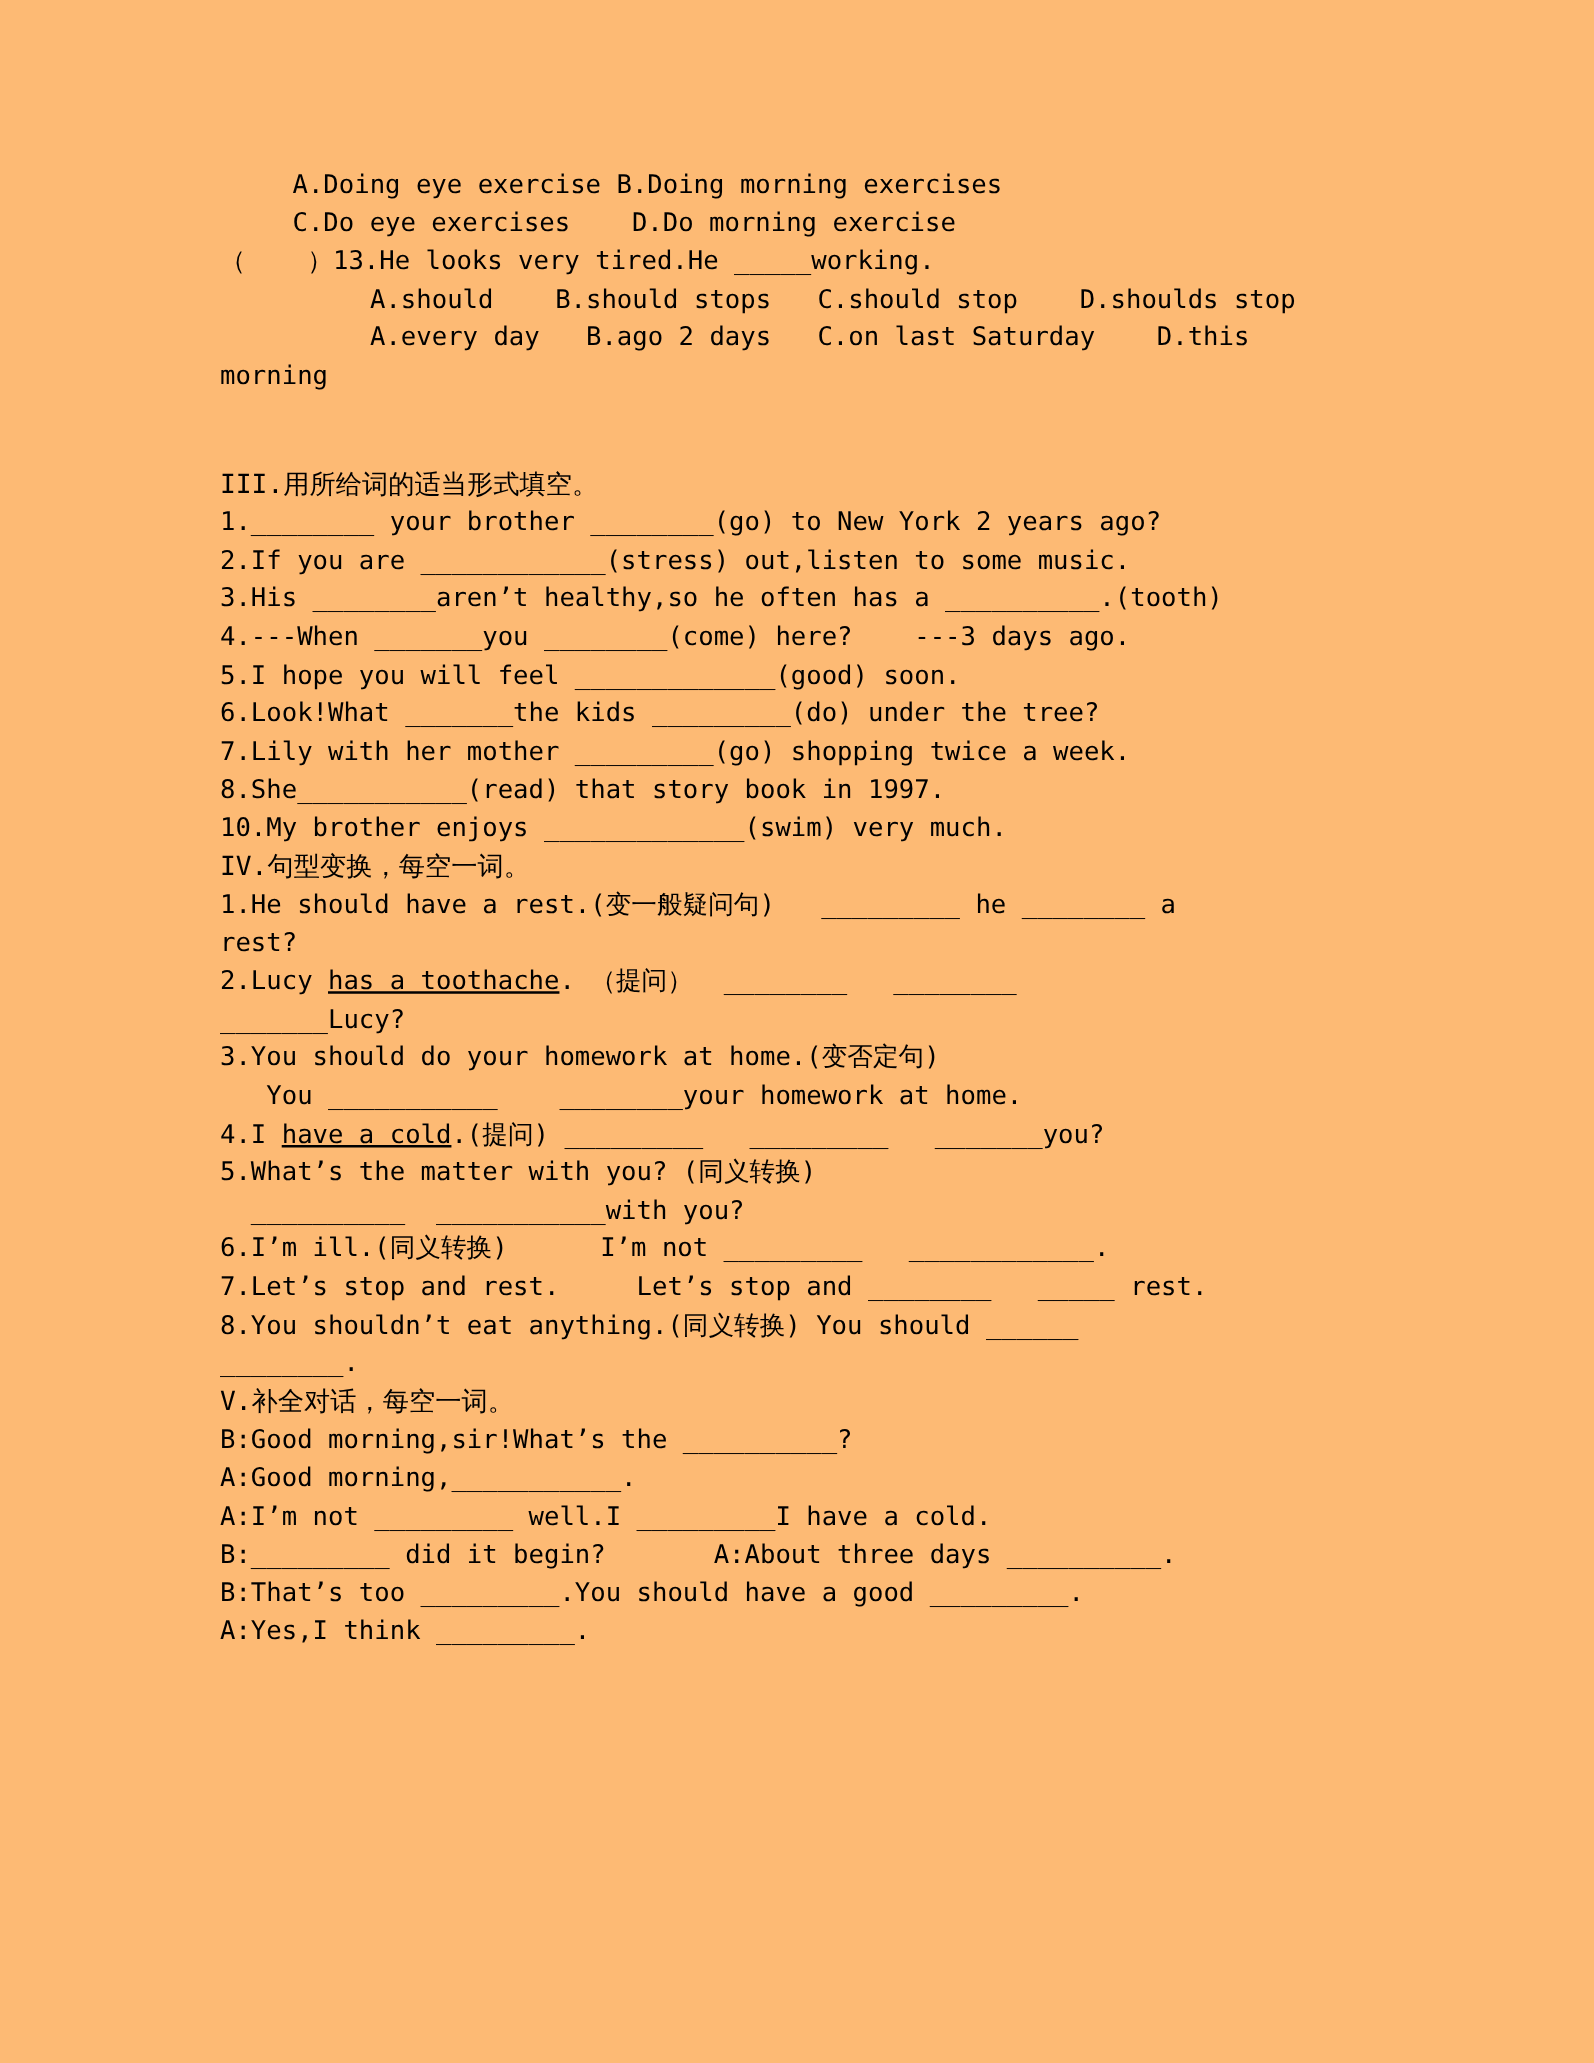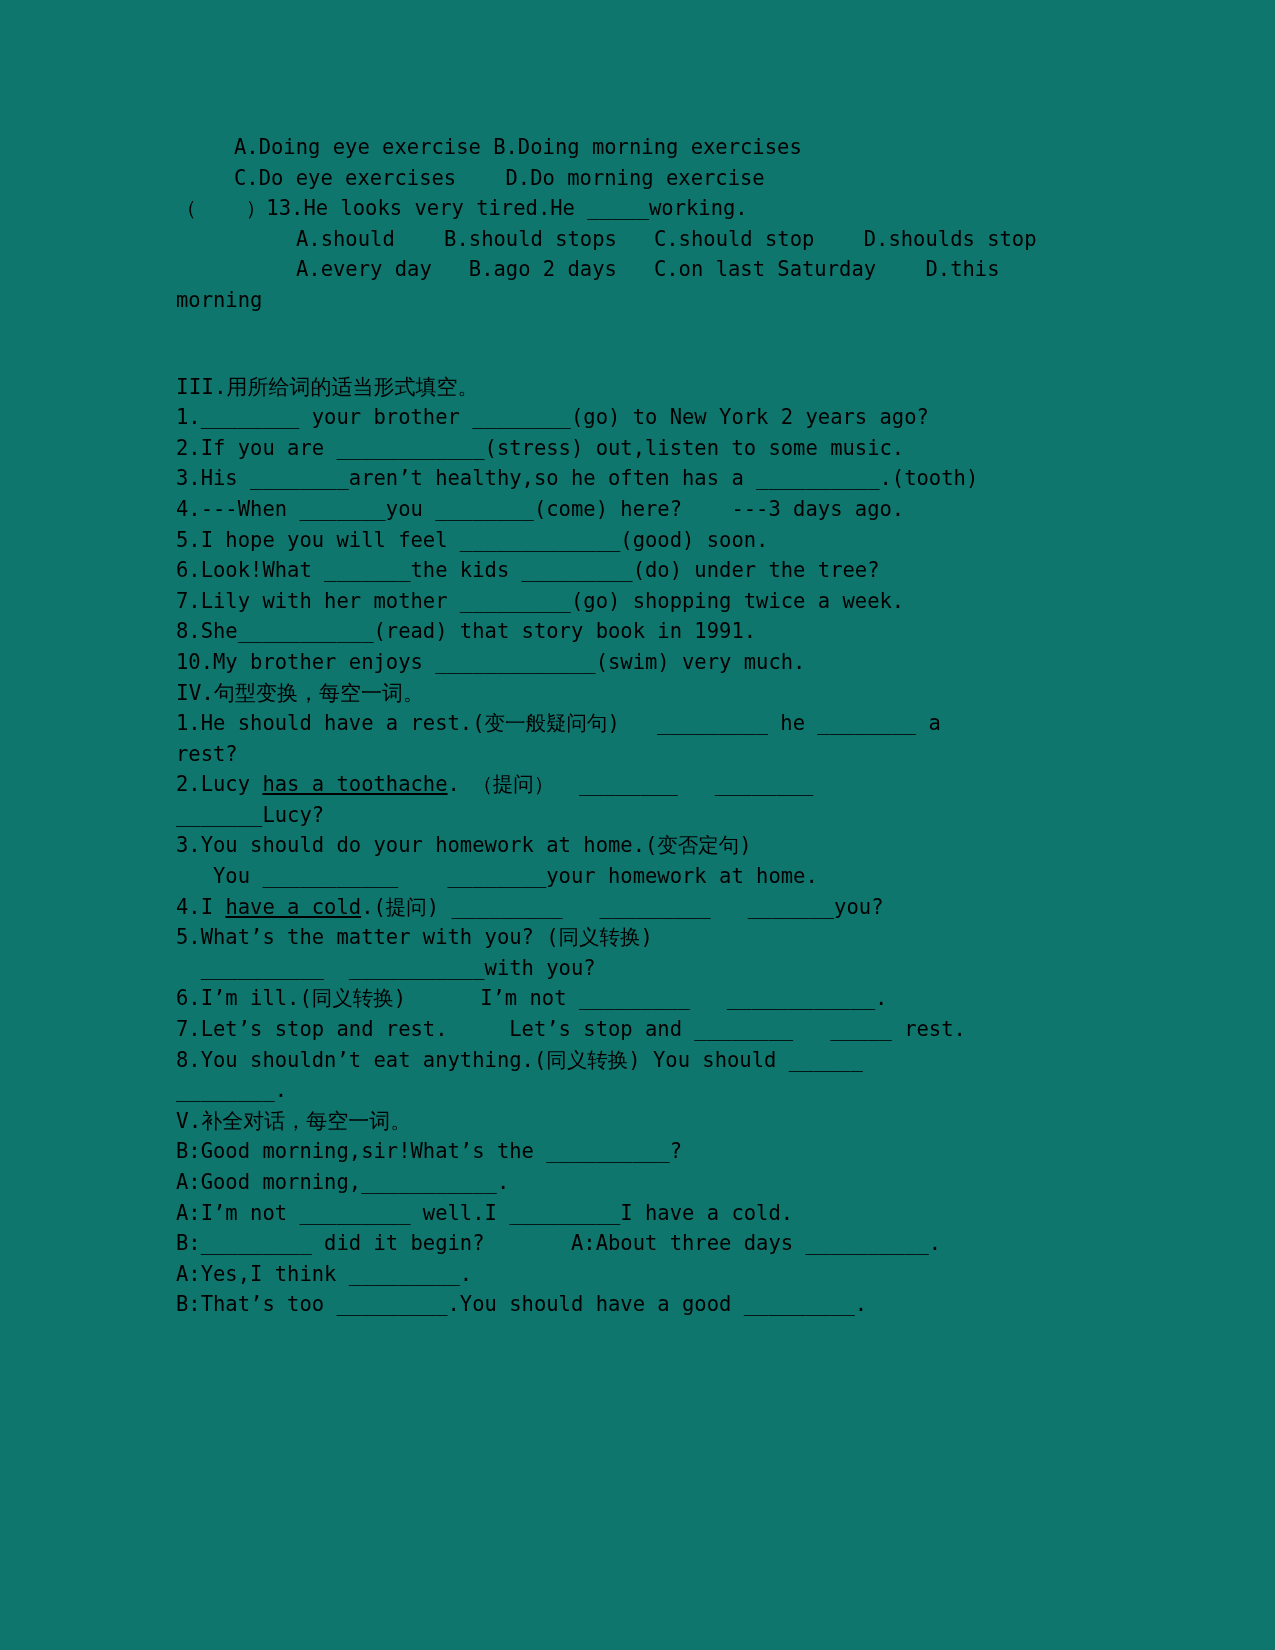--- a/index.html
+++ b/index.html
@@ -4,21 +4,21 @@
 <style>
   html, body {
     margin: 0;
     padding: 0;
     background: #ffffff;
   }
   .page {
     position: relative;
     width: 1275px;
     height: 1650px;
-    background: #0f766e;
+    background: #fdba74;
     font-family: "DejaVu Sans Mono", monospace;
     color: #000000;
     box-sizing: border-box;
     padding-left: 48px;
   }
   .content {
     position: absolute;
     left: 176px;
     top: 132px;
     width: 1000px;
@@ -51,21 +51,21 @@
     <div class="gap-md"></div>
 
     <div class="line section-head">III.用所给词的适当形式填空。</div>
     <div class="line">1.________ your brother ________(go) to New York 2 years ago?</div>
     <div class="line">2.If you are ____________(stress) out,listen to some music.</div>
     <div class="line">3.His ________aren’t healthy,so he often has a __________.(tooth)</div>
     <div class="line">4.---When _______you ________(come) here?    ---3 days ago.</div>
     <div class="line">5.I hope you will feel _____________(good) soon.</div>
     <div class="line">6.Look!What _______the kids _________(do) under the tree?</div>
     <div class="line">7.Lily with her mother _________(go) shopping twice a week.</div>
-    <div class="line">8.She___________(read) that story book in 1991.</div>
+    <div class="line">8.She___________(read) that story book in 1997.</div>
     <div class="line">10.My brother enjoys _____________(swim) very much.</div>
 
     <div class="line section-head">IV.句型变换，每空一词。</div>
 
     <div class="line">1.He should have a rest.(变一般疑问句)   _________ he ________ a</div>
     <div class="line">rest?</div>
 
     <div class="line"><span>2.Lucy </span><span class="underline">has a toothache</span><span>. （提问）  ________   ________</span></div>
     <div class="line">_______Lucy?</div>
 
@@ -80,17 +80,17 @@
     <div class="line">6.I’m ill.(同义转换)      I’m not _________   ____________.</div>
     <div class="line">7.Let’s stop and rest.     Let’s stop and ________   _____ rest.</div>
     <div class="line">8.You shouldn’t eat anything.(同义转换) You should ______</div>
     <div class="line">________.</div>
 
     <div class="line section-head">V.补全对话，每空一词。</div>
     <div class="line">B:Good morning,sir!What’s the __________?</div>
     <div class="line">A:Good morning,___________.</div>
     <div class="line">A:I’m not _________ well.I _________I have a cold.</div>
     <div class="line">B:_________ did it begin?       A:About three days __________.</div>
+    <div class="line">B:That’s too _________.You should have a good _________.</div>
     <div class="line">A:Yes,I think _________.</div>
-    <div class="line">B:That’s too _________.You should have a good _________.</div>
 
   </div>
 </div>
 
 </body></html>

